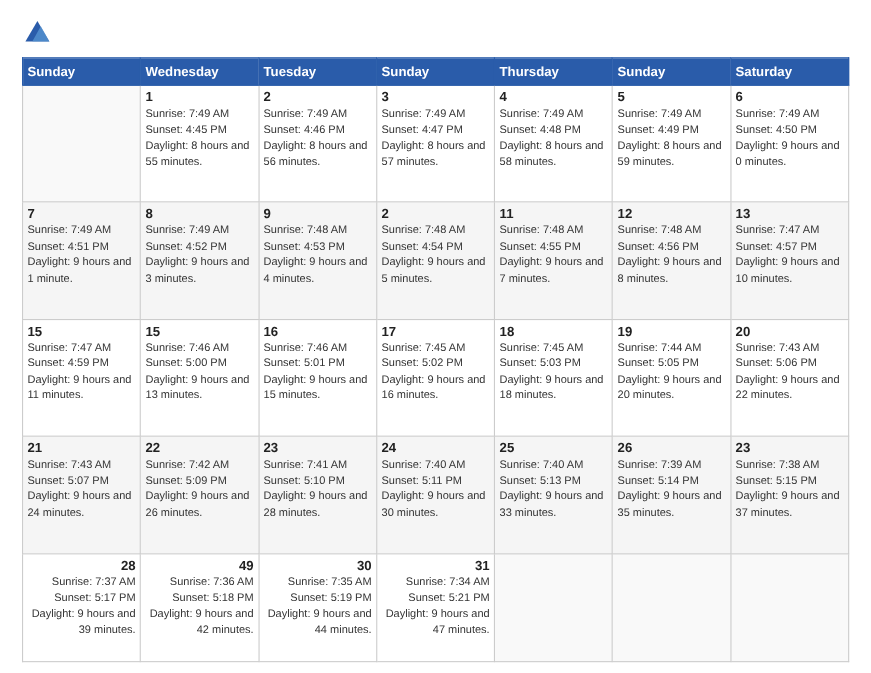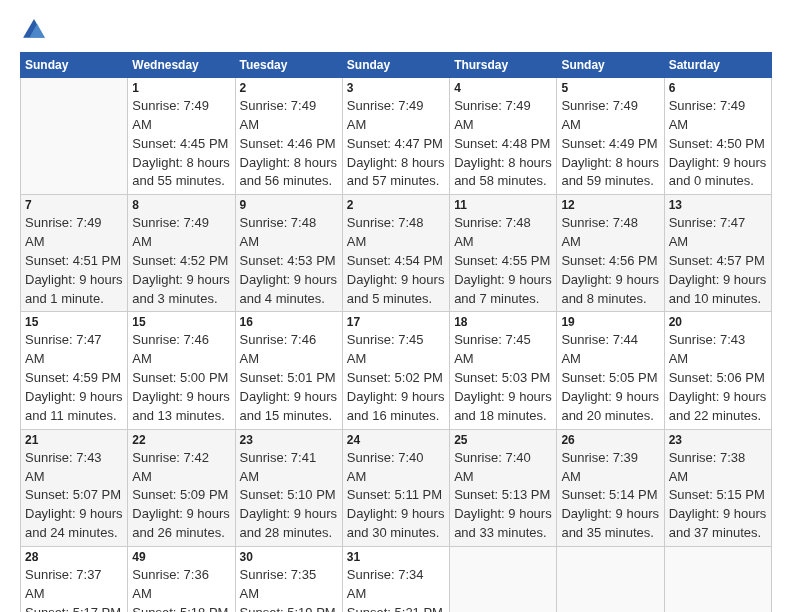--- a/index.html
+++ b/index.html
@@ -80,29 +80,30 @@
       background: #f5f5f5;
     }
     .day-number {
       font-size: 12px;
       font-weight: bold;
       color: #222;
       display: block;
       margin-bottom: 2px;
     }
     .day-info {
-      font-size: 13px;
+      font-size: 10px;
       line-height: 1.45;
       color: #333;
     }
     .empty-cell {
       background: #f9f9f9 !important;
     }
     .last-row td {
       height: 78px;
+      text-align: right;
     }
   </style>
 </head>
 <body>
 
 <div class="page">
   <div class="header">
     <div class="logo">
       <svg class="logo-icon" viewBox="0 0 36 36">
         <polygon points="18,4 32,28 4,28" fill="#2a5caa"></polygon>

